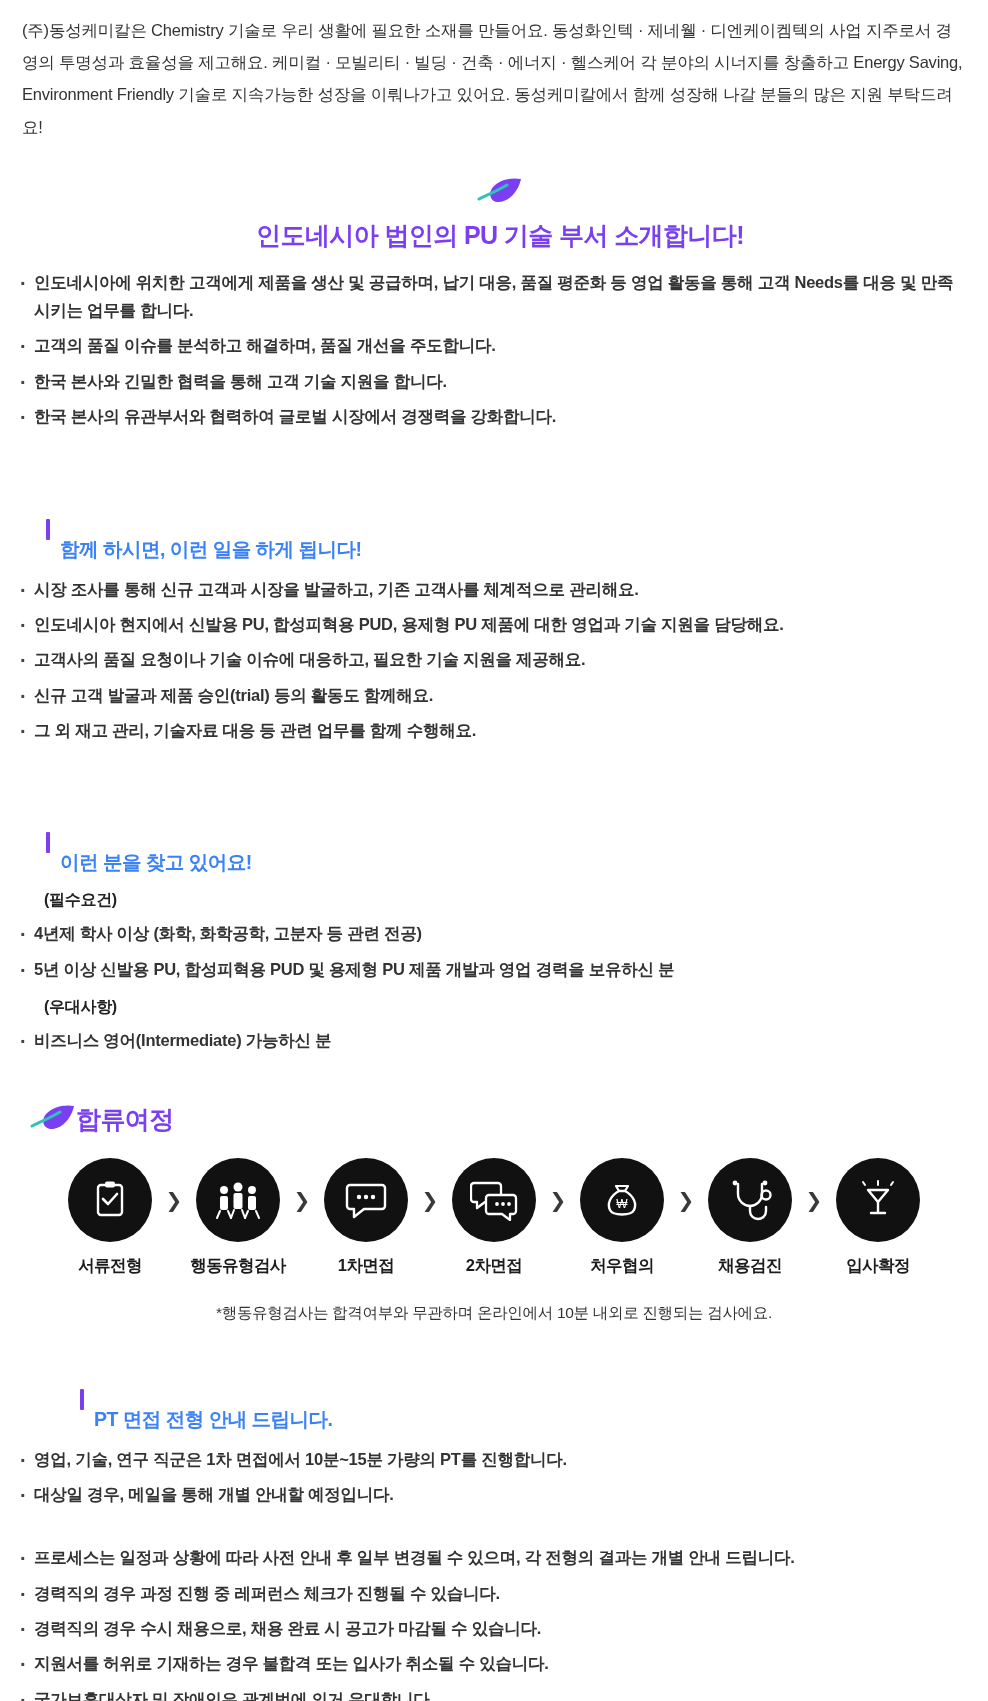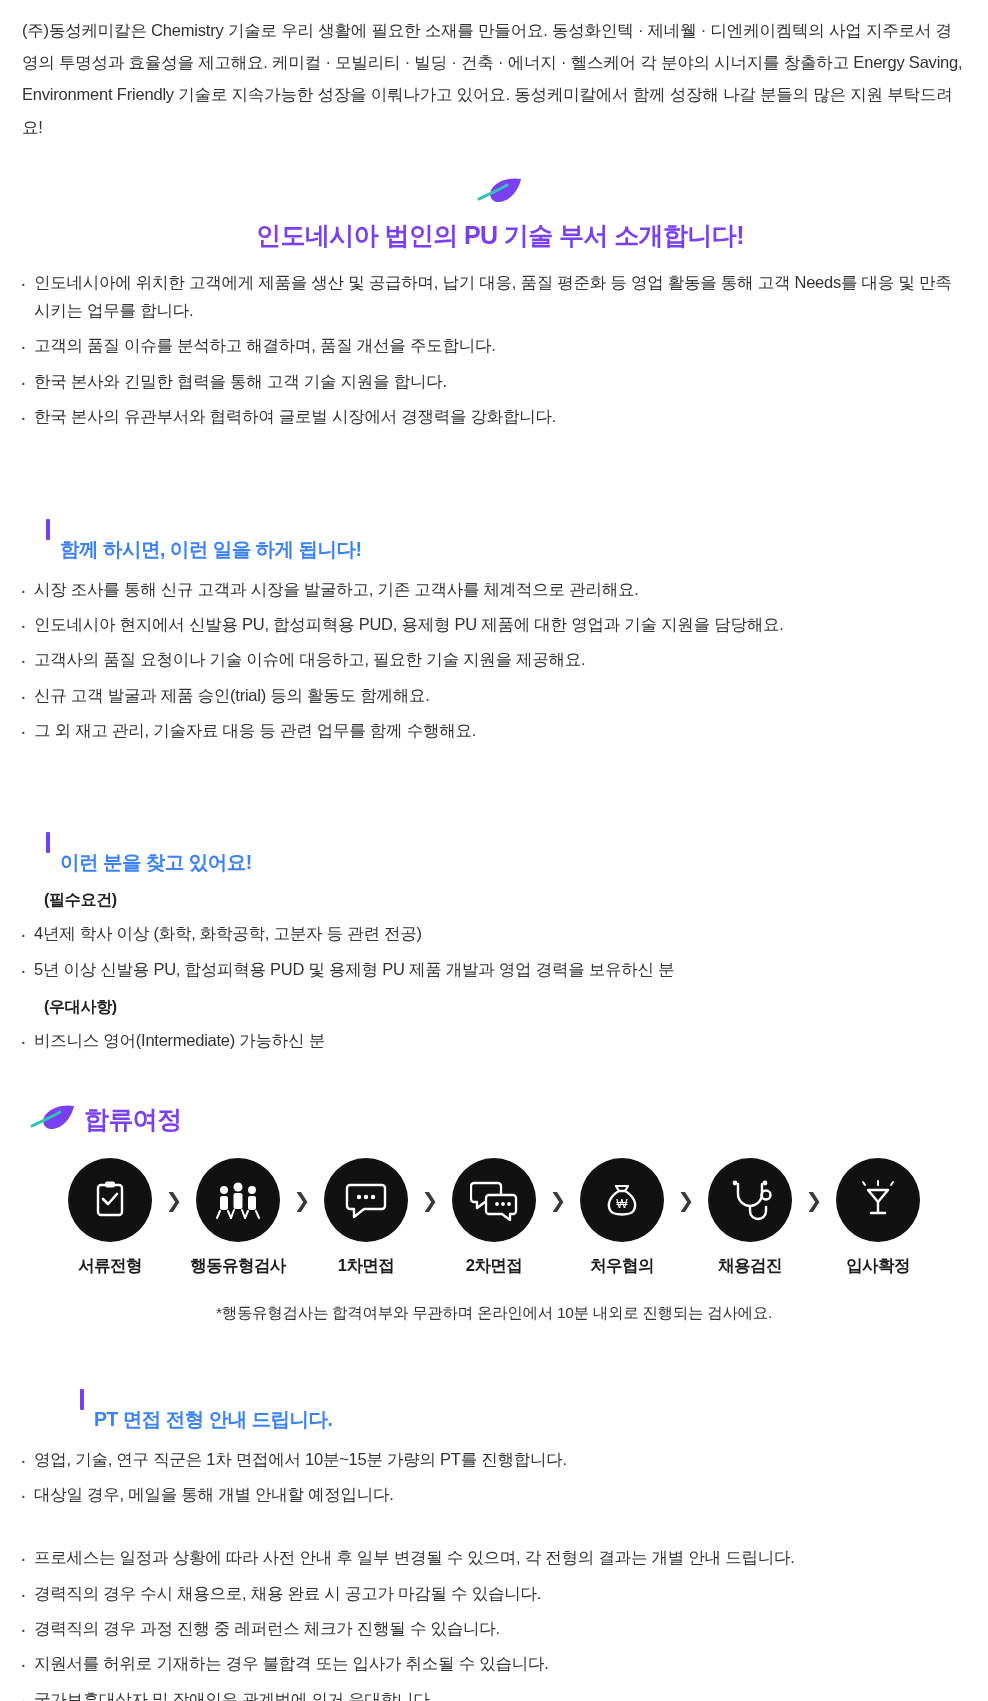--- a/index.html
+++ b/index.html
@@ -72,20 +72,21 @@
     letter-spacing: -0.5px;
     margin-top: 40px;
   }
   .bar-head.indent2 { margin-left: 62px; }
 
   
   ul.blist {
     list-style: none;
     margin: 0 16px 0 0;
     padding: 0;
+    font-weight: bold;
   }
   ul.blist li {
     position: relative;
     font-size: 16.5px;
     line-height: 1.72;
     color: #333333;
     letter-spacing: -0.25px;
     padding-left: 16px;
     margin-bottom: 7px;
   }
@@ -108,21 +109,21 @@
     color: #222;
     margin: 14px 0 8px 26px;
     letter-spacing: -0.3px;
   }
   .gap-md { height: 28px; }
 
   
   .journey-head {
     display: flex;
     align-items: center;
-    gap: 8px;
+    gap: 0;
     margin: 48px 0 22px 12px;
   }
   .steps {
     display: flex;
     align-items: flex-start;
     justify-content: center;
     gap: 0;
     margin: 10px 0 0 0;
   }
   .step {
@@ -357,19 +358,19 @@
     </div>
     <ul class="blist list-l3">
       <li>영업, 기술, 연구 직군은 1차 면접에서 10분~15분 가량의 PT를 진행합니다.</li>
       <li>대상일 경우, 메일을 통해 개별 안내할 예정입니다.</li>
     </ul>
   </div>
 
   <div class="gap-md"></div>
   <ul class="blist list-l3">
     <li>프로세스는 일정과 상황에 따라 사전 안내 후 일부 변경될 수 있으며, 각 전형의 결과는 개별 안내 드립니다.</li>
+    <li>경력직의 경우 과정 진행 중 레퍼런스 체크가 진행될 수 있습니다.</li>
     <li>경력직의 경우 수시 채용으로, 채용 완료 시 공고가 마감될 수 있습니다.</li>
-    <li>경력직의 경우 과정 진행 중 레퍼런스 체크가 진행될 수 있습니다.</li>
     <li>지원서를 허위로 기재하는 경우 불합격 또는 입사가 취소될 수 있습니다.</li>
     <li>국가보훈대상자 및 장애인은 관계법에 의거 우대합니다.</li>
   </ul>
 
 </div>
 
 </body></html>

